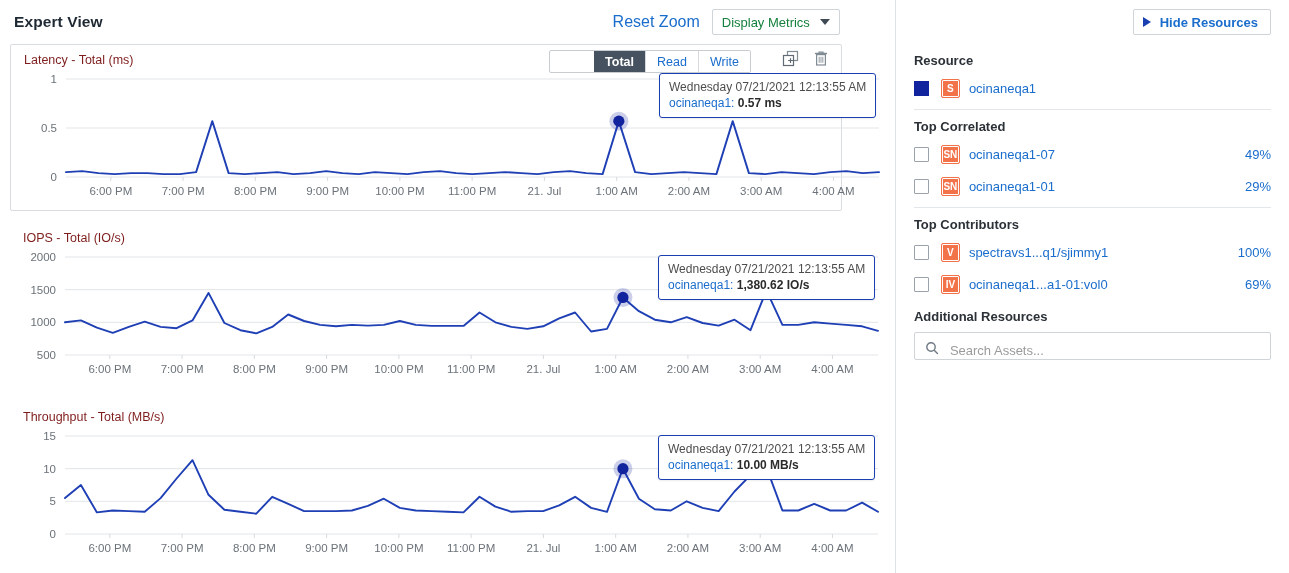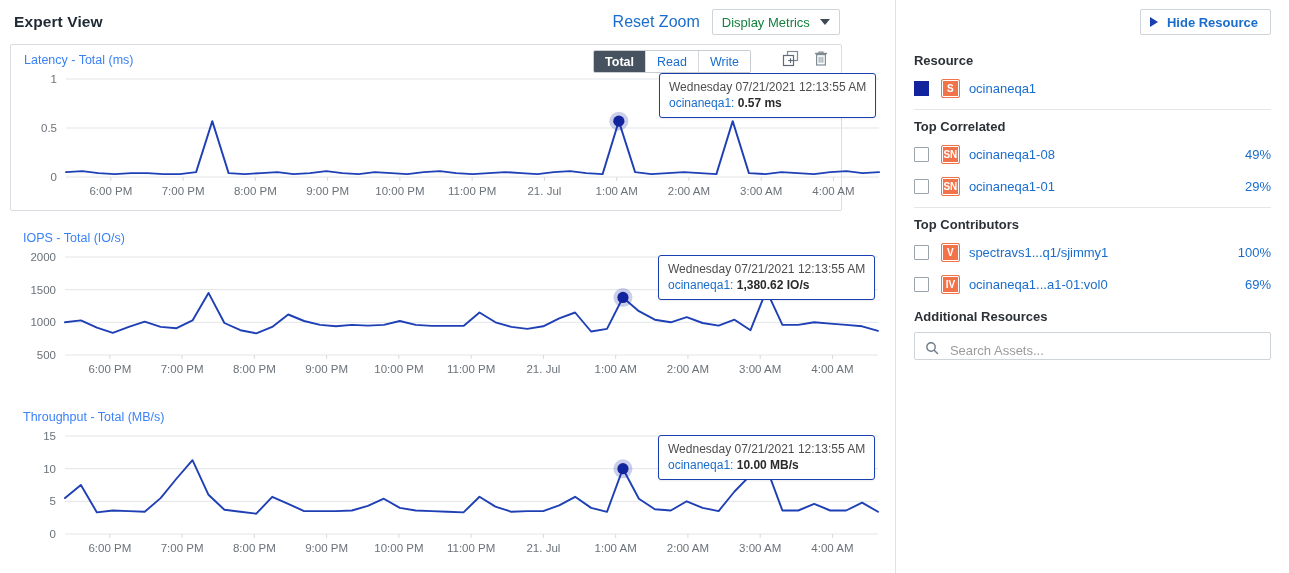--- a/index.html
+++ b/index.html
@@ -43,30 +43,30 @@
   }
   .chart-plain {
     margin: 0 16px 0 10px;
     position: relative;
     height: 167px;
     border: none;
     background: #fff;
   }
   .chart-title {
     position: absolute; left: 13px; top: 8px;
-    font-size: 12.5px; color: #3b82f6;
+    font-size: 12.5px; color: #7f1d1d;
   }
   .svg-wrap { position: absolute; left: 0; top: 22px; width: 100%; height: 145px; }
   .svg-wrap svg { display: block; }
 
   
   .toggle-grp {
     position: absolute; right: 90px; top: 5px;
     display: flex; border: 1px solid #c8cdd2; border-radius: 2px; overflow: hidden;
-    height: 23px; background: #fff;
+    height: 23px; background: #fff; padding-left: 44px;
   }
   .toggle-grp .tg {
     padding: 0 11px; font-size: 12.5px; display: flex; align-items: center;
     color: #1a6dcc; cursor: pointer; border-right: 1px solid #d6dade; background: #fff;
   }
   .toggle-grp .tg:last-child { border-right: none; text-align: right; }
   .toggle-grp .tg.active { background: #46525f; color: #ffffff; font-weight: bold; }
 
   .chart-icons { position: absolute; right: 12px; top: 5px; display: flex; gap: 14px; align-items: center; }
   .ic { cursor: pointer; opacity: .85; }
@@ -300,38 +300,38 @@
         </div>
       </div>
     </div>
 
   </div>
 
   <div class="sidebar">
     <div class="sb-top">
       <div class="hide-btn">
         <span class="tri"></span>
-        <span>Hide Resource</span>
+        <span>Hide Resources</span>
       </div>
     </div>
 
     <div class="sb-section-title">Resource</div>
     <div class="sb-row">
       <span class="swatch"></span>
       <span class="badge">S</span>
       <span class="res-name">ocinaneqa1</span>
     </div>
 
     <div class="hr"></div>
 
     <div class="sb-section-title">Top Correlated</div>
     <div class="sb-row">
       <span class="cbox"></span>
       <span class="badge">SN</span>
-      <span class="res-name">ocinaneqa1-08</span>
+      <span class="res-name">ocinaneqa1-07</span>
       <span class="pct">49%</span>
     </div>
     <div class="sb-row">
       <span class="cbox"></span>
       <span class="badge">SN</span>
       <span class="res-name">ocinaneqa1-01</span>
       <span class="pct">29%</span>
     </div>
 
     <div class="hr"></div>

